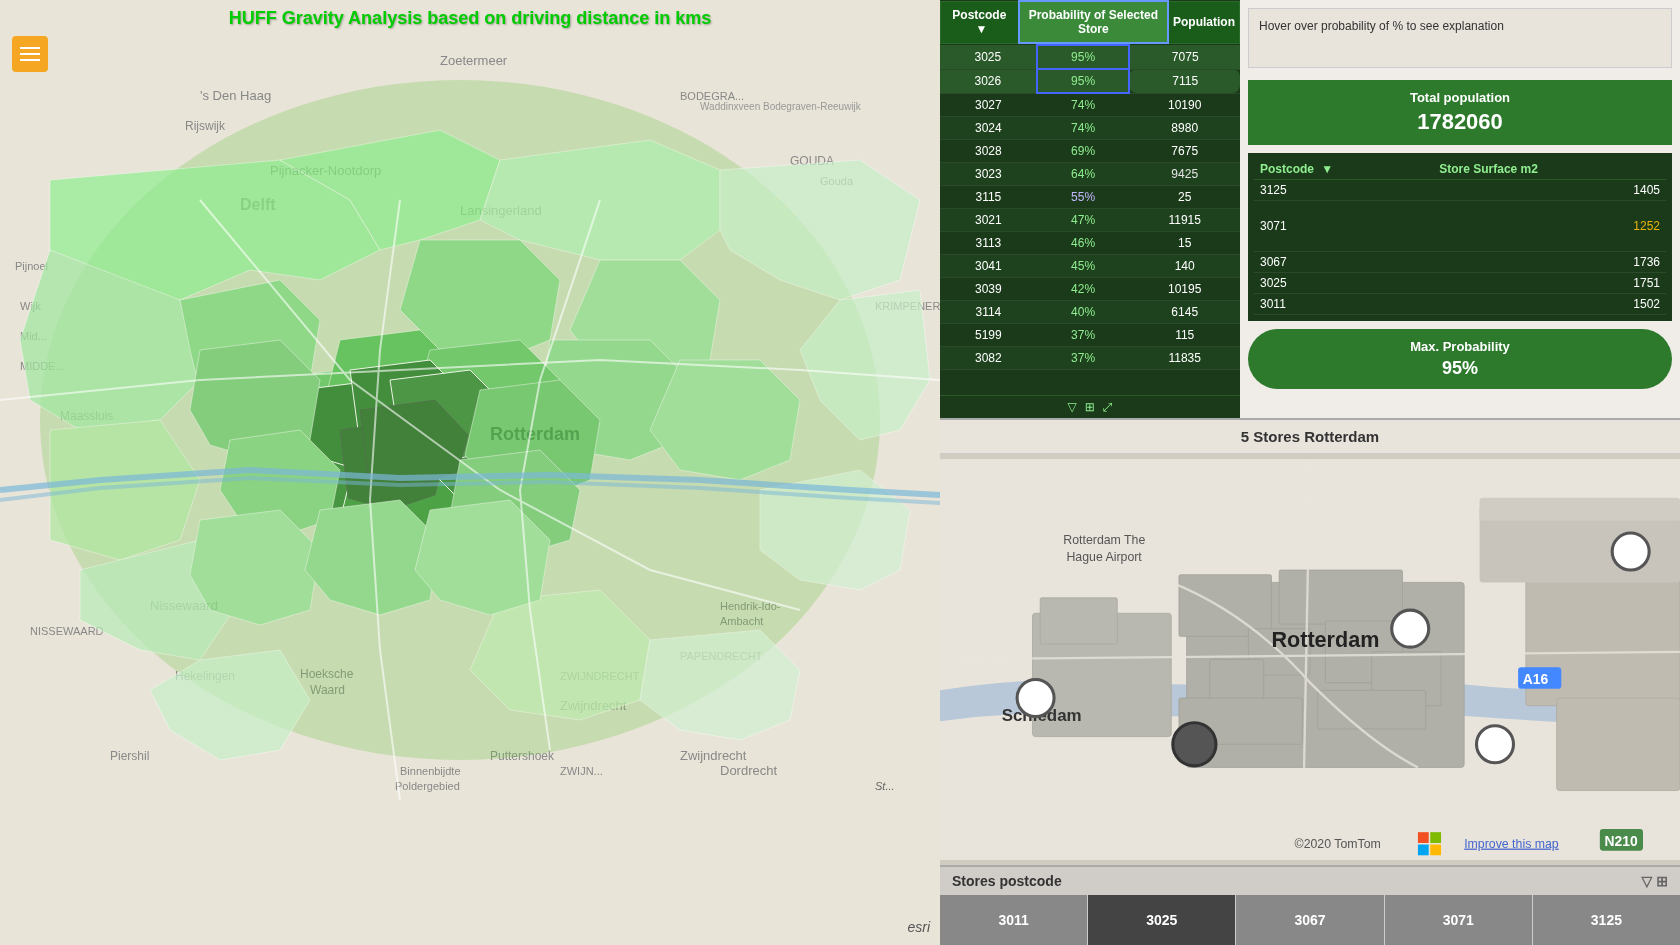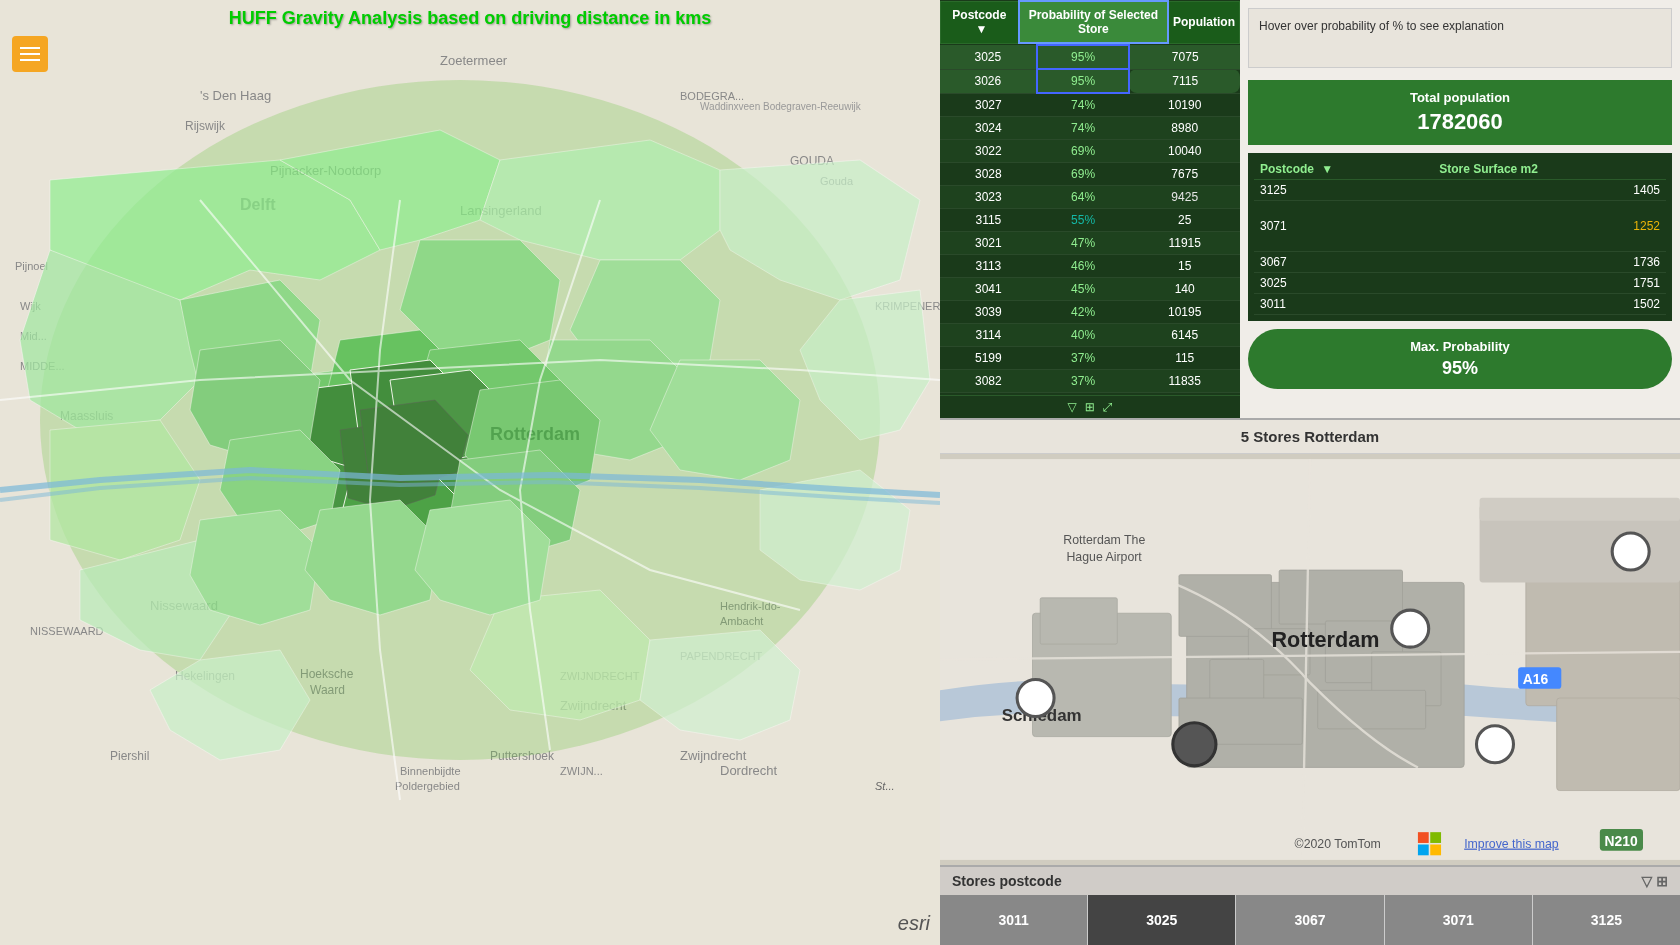--- a/index.html
+++ b/index.html
@@ -11,21 +11,21 @@
     #map-section { flex: 0 0 940px; height: 945px; position: relative; background: #c8d8b0; overflow: hidden; }
 
     #map-title { position: absolute; top: 8px; left: 0; right: 0; text-align: center; color: #00cc00; font-size: 18px; font-weight: bold; z-index: 10; text-shadow: 1px 1px 2px rgba(0,0,0,0.3); }
 
     #hamburger-btn { position: absolute; top: 36px; left: 12px; z-index: 20; background: #f5a623; border: none; border-radius: 4px; width: 36px; height: 36px; cursor: pointer; display: flex; flex-direction: column; align-items: center; justify-content: center; gap: 4px; }
     #hamburger-btn span { display: block; width: 20px; height: 2px; background: white; }
 
     
     #map-canvas { position: absolute; top: 0; left: 0; width: 100%; height: 100%; }
 
-    #esri-watermark { position: absolute; bottom: 10px; right: 10px; color: #555; font-size: 20px; font-style: italic; }
+    #esri-watermark { position: absolute; bottom: 10px; right: 10px; color: #555; font-size: 14px; font-style: italic; }
 
     
     #right-panel { flex: 0 0 740px; height: 945px; display: flex; flex-direction: column; background: #f0ede8; }
 
     
     #top-right { display: flex; height: 420px; border-bottom: 2px solid #aaa; }
 
     
     #data-table-section { flex: 0 0 300px; background: #1a3a1a; overflow: hidden; display: flex; flex-direction: column; }
 
@@ -235,38 +235,33 @@
                 <tr style="background: rgb(26, 58, 26);">
                   <td style="color: white; padding: 4px 6px; text-align: center; border-bottom: 1px solid rgb(42, 74, 42);">3027</td>
                   <td style="color: rgb(144, 238, 144); padding: 4px 6px; text-align: center; border-bottom: 1px solid rgb(42, 74, 42);">74%</td>
                   <td style="color: white; padding: 4px 6px; text-align: center; border-bottom: 1px solid rgb(42, 74, 42);">10190</td>
                 </tr>
                 <tr style="background: rgb(30, 66, 30);">
                   <td style="color: white; padding: 4px 6px; text-align: center; border-bottom: 1px solid rgb(42, 74, 42);">3024</td>
                   <td style="color: rgb(144, 238, 144); padding: 4px 6px; text-align: center; border-bottom: 1px solid rgb(42, 74, 42);">74%</td>
                   <td style="color: white; padding: 4px 6px; text-align: center; border-bottom: 1px solid rgb(42, 74, 42);">8980</td>
                 </tr>
-                <tr style="background: rgb(30, 66, 30);">
-                  <td style="color: white; padding: 4px 6px; text-align: center; border-bottom: 1px solid rgb(42, 74, 42);">3022</td>
-                  <td style="color: rgb(144, 238, 144); padding: 4px 6px; text-align: center; border-bottom: 1px solid rgb(42, 74, 42);">69%</td>
-                  <td style="color: white; padding: 4px 6px; text-align: center; border-bottom: 1px solid rgb(42, 74, 42);">10040</td>
-                </tr>
                 <tr style="background: rgb(26, 58, 26);">
                   <td style="color: white; padding: 4px 6px; text-align: center; border-bottom: 1px solid rgb(42, 74, 42);">3028</td>
                   <td style="color: rgb(144, 238, 144); padding: 4px 6px; text-align: center; border-bottom: 1px solid rgb(42, 74, 42);">69%</td>
                   <td style="color: white; padding: 4px 6px; text-align: center; border-bottom: 1px solid rgb(42, 74, 42);">7675</td>
                 </tr>
                 <tr style="background: rgb(30, 66, 30);">
                   <td style="color: white; padding: 4px 6px; text-align: center; border-bottom: 1px solid rgb(42, 74, 42);">3023</td>
                   <td style="color: rgb(144, 238, 144); padding: 4px 6px; text-align: center; border-bottom: 1px solid rgb(42, 74, 42);">64%</td>
                   <td style="color: #e5e5e5; padding: 4px 6px; text-align: center; border-bottom: 1px solid rgb(42, 74, 42);">9425</td>
                 </tr>
                 <tr style="background: rgb(26, 58, 26);">
                   <td style="color: white; padding: 4px 6px; text-align: center; border-bottom: 1px solid rgb(42, 74, 42);">3115</td>
-                  <td style="color: #14b8a6; padding: 4px 6px; text-align: center; border-bottom: 1px solid rgb(42, 74, 42);">55%</td>
+                  <td style="color: #c4b5fd; padding: 4px 6px; text-align: center; border-bottom: 1px solid rgb(42, 74, 42);">55%</td>
                   <td style="color: white; padding: 4px 6px; text-align: center; border-bottom: 1px solid rgb(42, 74, 42);">25</td>
                 </tr>
                 <tr style="background: rgb(30, 66, 30);">
                   <td style="color: white; padding: 4px 6px; text-align: center; border-bottom: 1px solid rgb(42, 74, 42);">3021</td>
                   <td style="color: rgb(144, 238, 144); padding: 4px 6px; text-align: center; border-bottom: 1px solid rgb(42, 74, 42);">47%</td>
                   <td style="color: white; padding: 4px 6px; text-align: center; border-bottom: 1px solid rgb(42, 74, 42);">11915</td>
                 </tr>
                 <tr style="background: rgb(26, 58, 26);">
                   <td style="color: white; padding: 4px 6px; text-align: center; border-bottom: 1px solid rgb(42, 74, 42);">3113</td>
                   <td style="color: rgb(144, 238, 144); padding: 4px 6px; text-align: center; border-bottom: 1px solid rgb(42, 74, 42);">46%</td>

